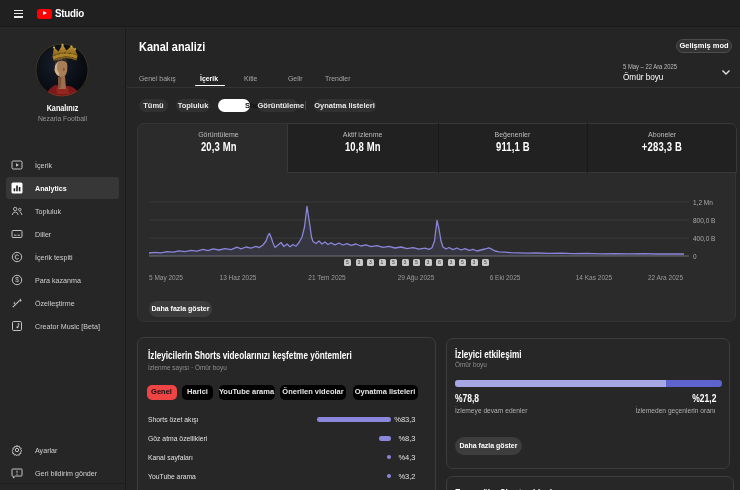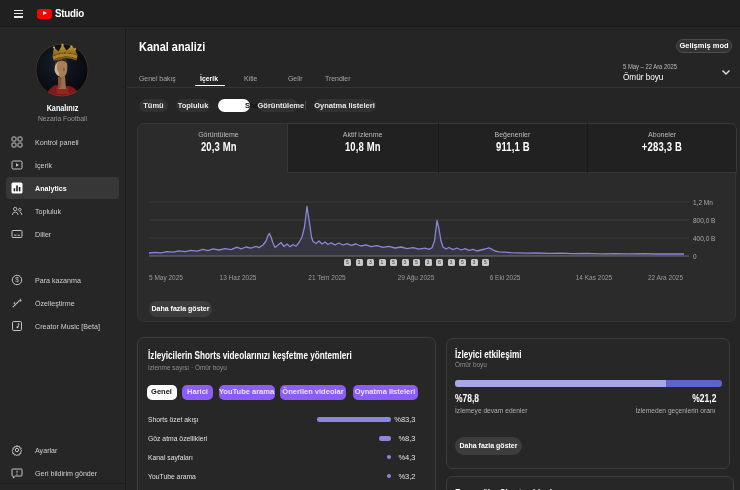--- a/index.html
+++ b/index.html
@@ -44,22 +44,22 @@
 .mlabel { position:absolute; top:7px; width:149.75px; text-align:center; font-size:7px; color:#bdbdbd; }
 .mval { position:absolute; top:16px; width:149.75px; text-align:center; font-size:12.5px; color:#fff; font-weight:bold; transform:scaleX(0.76); letter-spacing:0.2px; }
 .ylab { position:absolute; left:555px; font-size:6.5px; color:#aaa; }
 .xlab { position:absolute; top:150px; font-size:6.5px; color:#9a9a9a; }
 .sq { position:absolute; top:135px; width:7px; height:7px; background:#c9c9c9; border-radius:1.5px; color:#3a3a3a; font-size:5px; text-align:center; line-height:7.2px; }
 .morebtn { position:absolute; width:67px; height:17.5px; background:#3d3d3d; border-radius:9px; color:#fff; font-size:7px; font-weight:bold; text-align:center; line-height:17.5px; }
 
 .card { position:absolute; background:#272727; border:1px solid #3d3d3d; border-radius:7px; }
 .ctitle { position:absolute; color:#fff; font-size:10px; font-weight:bold; white-space:nowrap; transform:scaleX(0.82); transform-origin:left; }
 .csub { position:absolute; color:#8f8f8f; font-size:7px; transform:scaleX(0.92); transform-origin:left; }
-.fchip { position:absolute; height:14.5px; background:#8b5cf6; border-radius:5px; color:#e8e8e8; font-size:7.5px; font-weight:bold; text-align:center; line-height:14.5px; }
-.fchip.on { background:#ffffff; color:#111; }
+.fchip { position:absolute; height:14.5px; background:#000000; border-radius:5px; color:#e8e8e8; font-size:7.5px; font-weight:bold; text-align:center; line-height:14.5px; }
+.fchip.on { background:#ef4444; color:#111; }
 .brow-lbl { position:absolute; left:10.5px; font-size:8px; color:#e0e0e0; transform:scaleX(0.85); transform-origin:left; white-space:nowrap; }
 .brow-val { position:absolute; font-size:7.5px; color:#e0e0e0; width:30px; text-align:right; }
 .bbar { position:absolute; height:4.5px; border-radius:2.3px; background:#8b87dc; }
 </style>
 </head>
 <body>
 <div id="topbar">
   <div class="ham">
       <div></div>
       <div></div>
@@ -118,31 +118,20 @@
 
         <path d="M0 32 Q7 49 22 54 L0 54 Z" fill="#04050a"></path>
         <path d="M54 32 Q48 49 32 54 L54 54 Z" fill="#04050a"></path>
       </g>
       <circle cx="27" cy="27" r="26.1" fill="none" stroke="#6d5829" stroke-width="0.8" opacity="0.7"></circle>
     </svg>
   </div>
   <div class="chname">Kanalınız</div>
   <div class="chsub">Nezaria Football</div>
 
-  <div class="mitem" style="top:102.5px">
-      <svg width="12" height="12" viewBox="0 0 12 12">
-        <g fill="none" stroke="#c3c3c3" stroke-width="1">
-          <rect x="1" y="1" width="4" height="4" rx="0.8"></rect>
-          <rect x="7" y="1" width="4" height="4" rx="0.8"></rect>
-          <rect x="1" y="7" width="4" height="4" rx="0.8"></rect>
-          <rect x="7" y="7" width="4" height="4" rx="0.8"></rect>
-        </g>
-      </svg>
-      <span class="lbl">Kontrol paneli</span>
-    </div>
   <div class="mitem" style="top:125.5px">
       <svg width="12" height="12" viewBox="0 0 12 12">
         <rect x="1" y="2" width="10" height="8" rx="1.2" fill="none" stroke="#c3c3c3" stroke-width="1"></rect>
         <path d="M5 4.3 L8 6 L5 7.7 Z" fill="#c3c3c3"></path>
       </svg>
       <span class="lbl">İçerik</span>
     </div>
   <div class="mitem sel" style="top:148.5px">
       <div class="msel" style="top:0.5px"></div>
       <svg width="12" height="12" viewBox="0 0 12 12">
@@ -166,20 +155,27 @@
     </div>
   <div class="mitem" style="top:194.5px">
       <svg width="12" height="12" viewBox="0 0 12 12">
         <g fill="none" stroke="#c3c3c3" stroke-width="1">
           <rect x="1" y="2.5" width="10" height="7" rx="1"></rect>
           <line x1="3" y1="7.2" x2="5.5" y2="7.2"></line>
           <line x1="6.5" y1="7.2" x2="9" y2="7.2"></line>
         </g>
       </svg>
       <span class="lbl">Diller</span>
+    </div>
+  <div class="mitem" style="top:217.5px">
+      <svg width="12" height="12" viewBox="0 0 12 12">
+        <circle cx="6" cy="6" r="4.7" fill="none" stroke="#c3c3c3" stroke-width="1"></circle>
+        <path d="M7.6 4.6 Q6.9 3.9 6 3.9 Q4.2 3.9 4.2 6 Q4.2 8.1 6 8.1 Q6.9 8.1 7.6 7.4" fill="none" stroke="#c3c3c3" stroke-width="1"></path>
+      </svg>
+      <span class="lbl">İçerik tespiti</span>
     </div>
   <div class="mitem" style="top:240.5px">
       <svg width="12" height="12" viewBox="0 0 12 12">
         <circle cx="6" cy="6" r="4.7" fill="none" stroke="#c3c3c3" stroke-width="1"></circle>
         <text x="6" y="8.3" font-size="6.5" fill="#c3c3c3" text-anchor="middle" font-family="Liberation Sans">$</text>
       </svg>
       <span class="lbl">Para kazanma</span>
     </div>
   <div class="mitem" style="top:263.5px">
       <svg width="12" height="12" viewBox="0 0 12 12">

